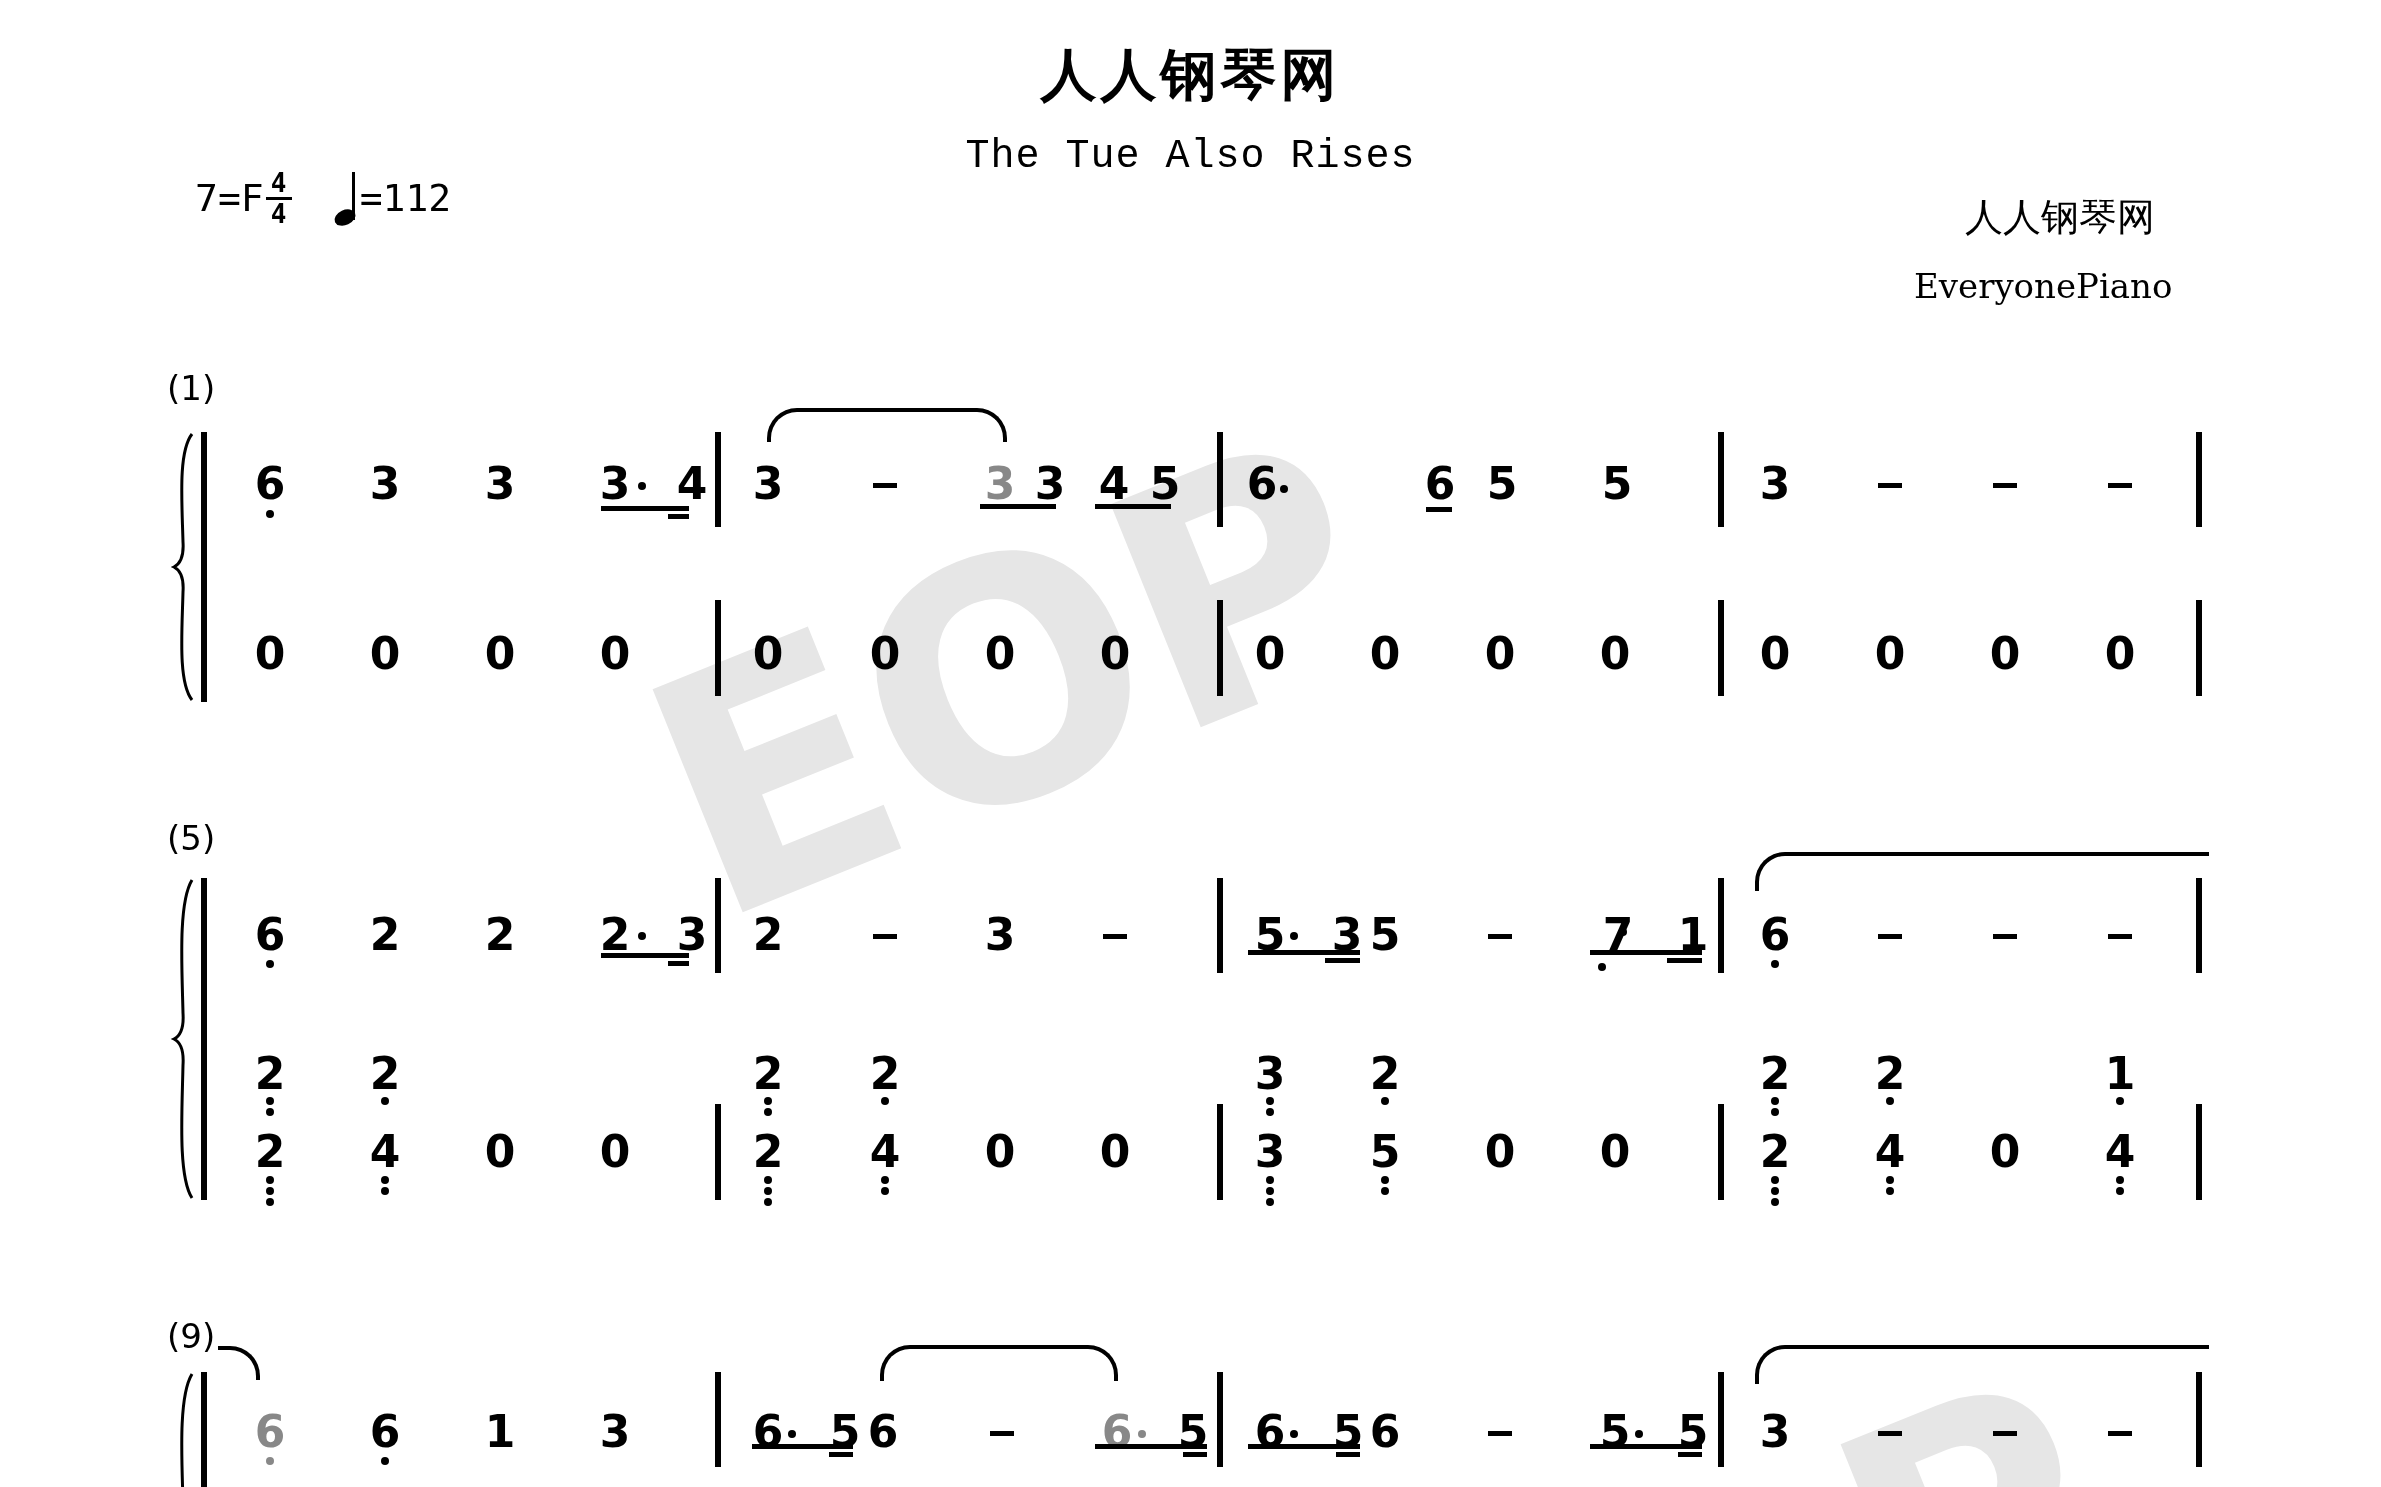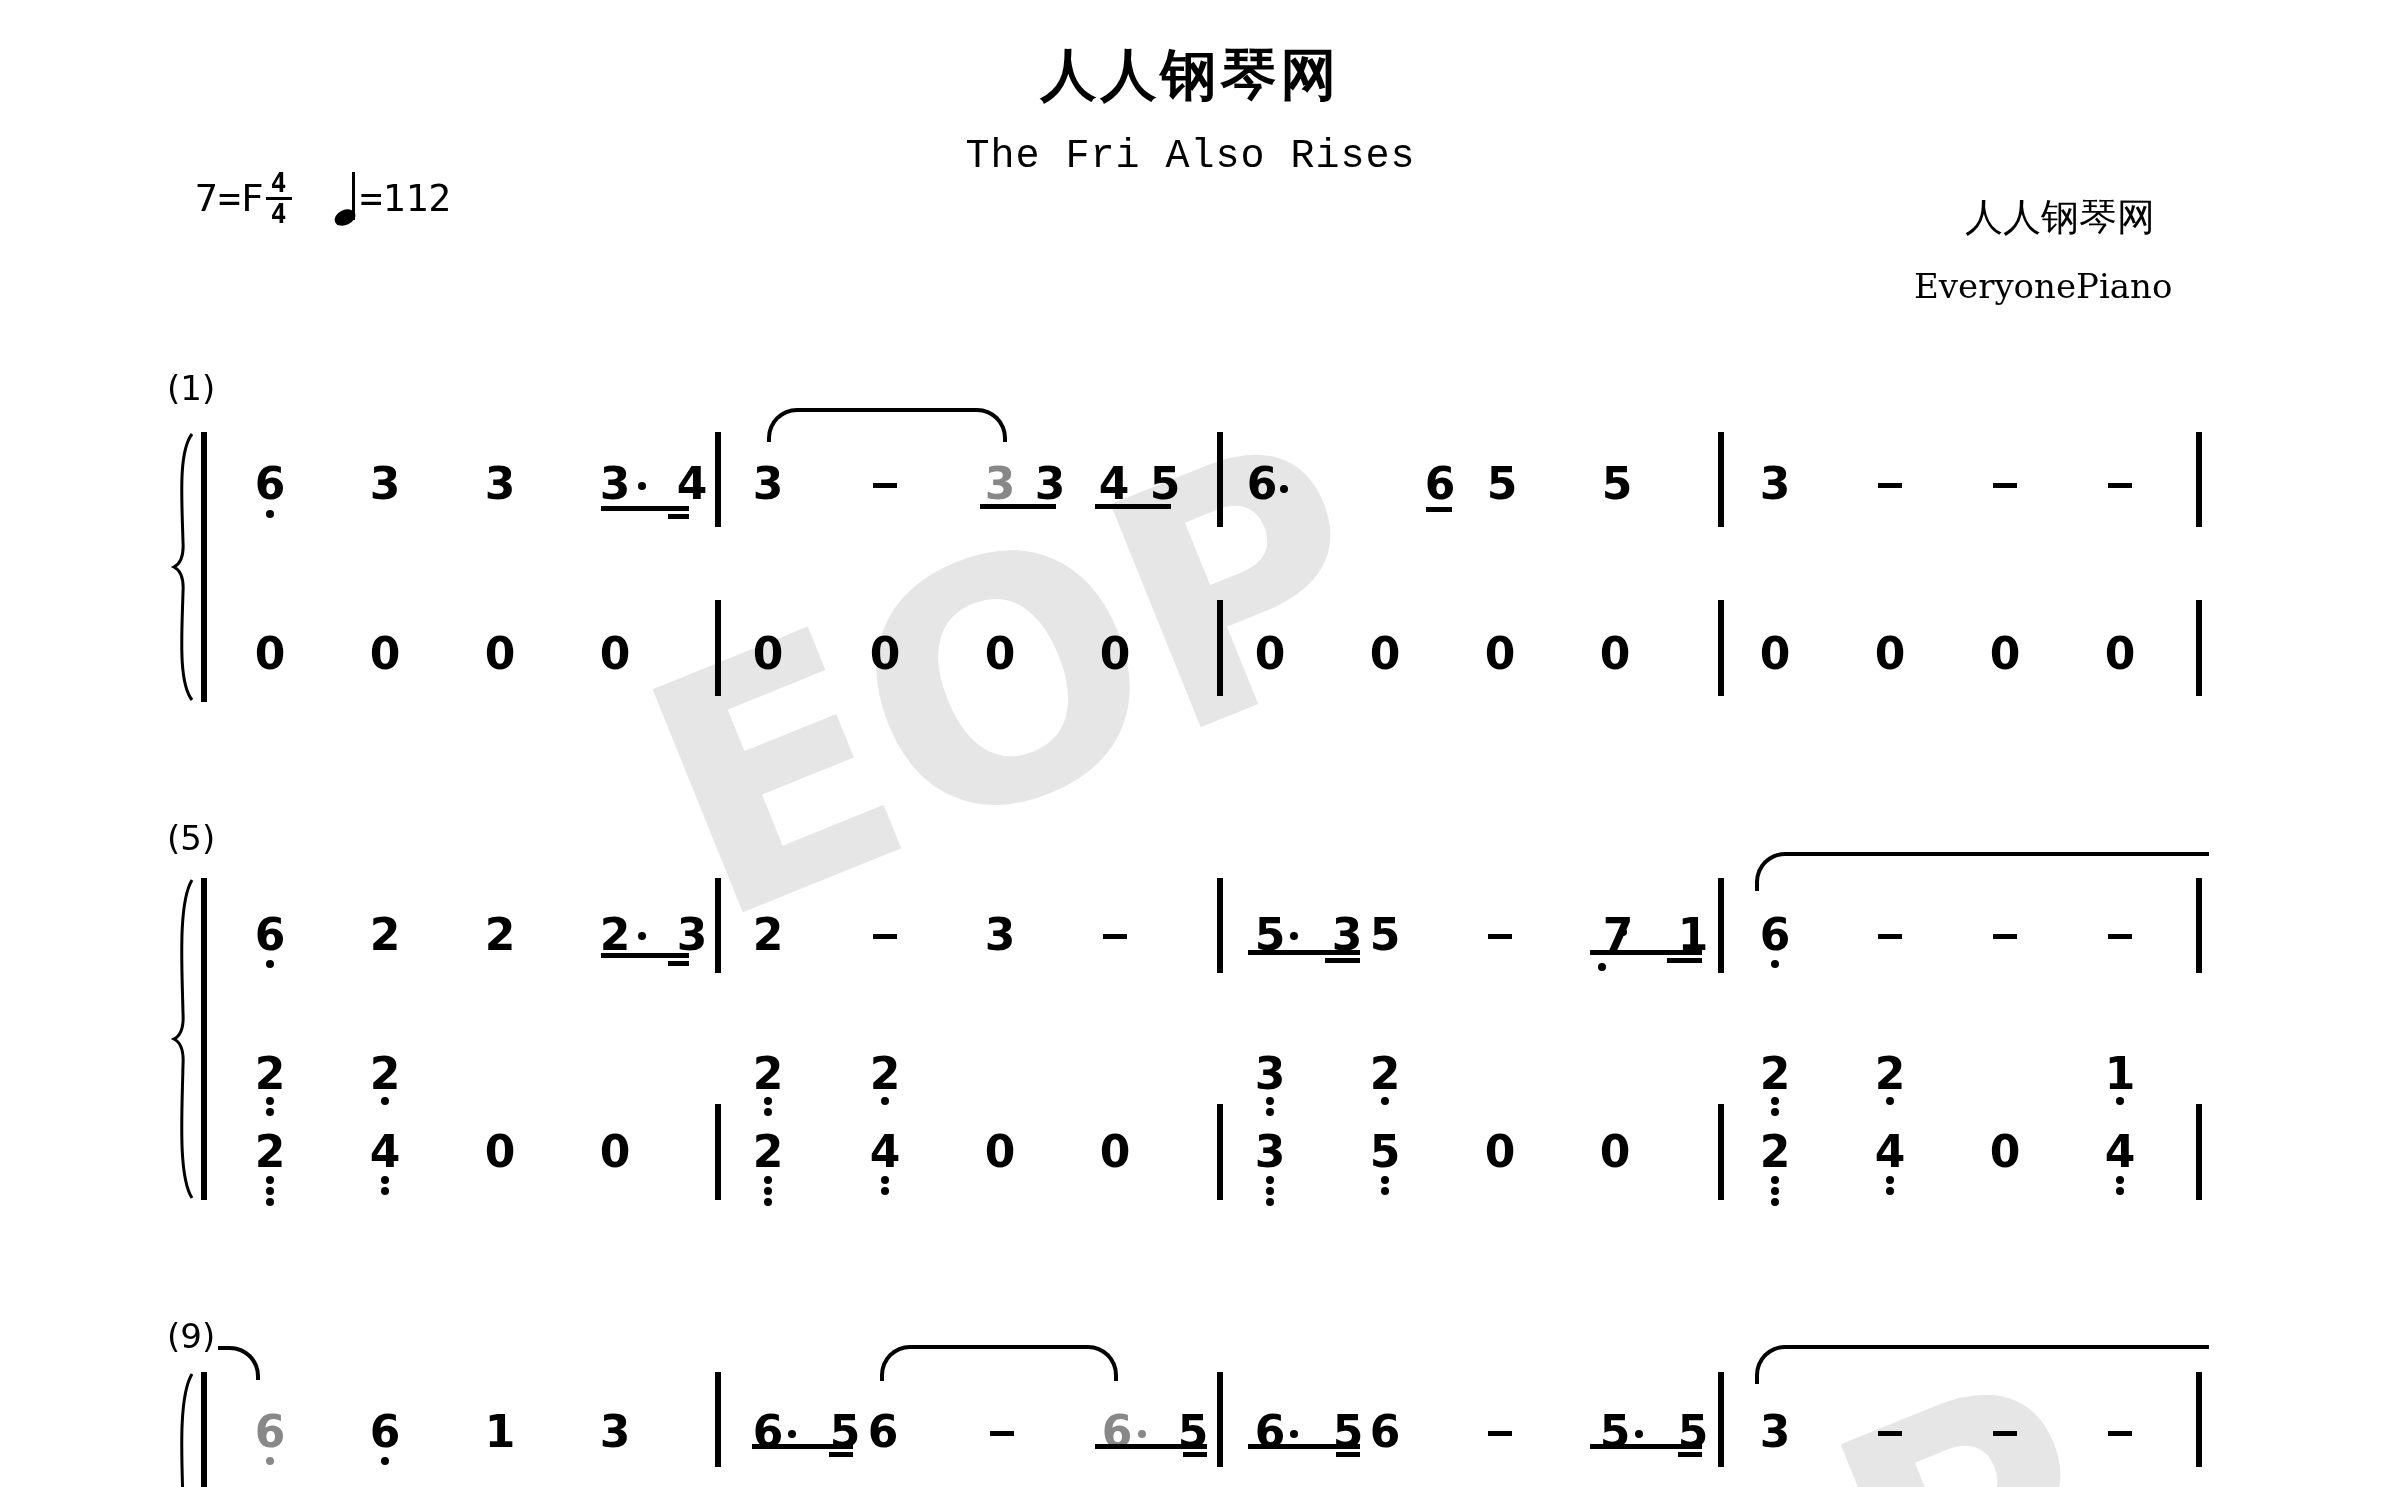--- a/index.html
+++ b/index.html
@@ -30,21 +30,21 @@
   .tie-open { border:4px solid #000; border-bottom:none; border-right:none; border-radius:30px 0 0 0; z-index:2; }
   .tie-close { border:4px solid #000; border-bottom:none; border-left:none; border-radius:0 30px 0 0; z-index:2; }
 </style>
 </head>
 <body>
 
 <div class="abs watermark" style="left:600px; top:640px;">EOP</div>
 <div class="abs watermark" style="left:1330px; top:1580px;">EOP</div>
 
 <div class="abs title">人人钢琴网</div>
-<div class="abs subtitle">The Fri Also Rises</div>
+<div class="abs subtitle">The Tue Also Rises</div>
 <div class="abs keysig">
   <span>7=F</span>
   <span class="frac">
     <span>4</span>
     <span class="bar"></span>
     <span>4</span>
   </span>
   <span class="qnote">
       <span class="stem"></span>
       <span class="head"></span>

